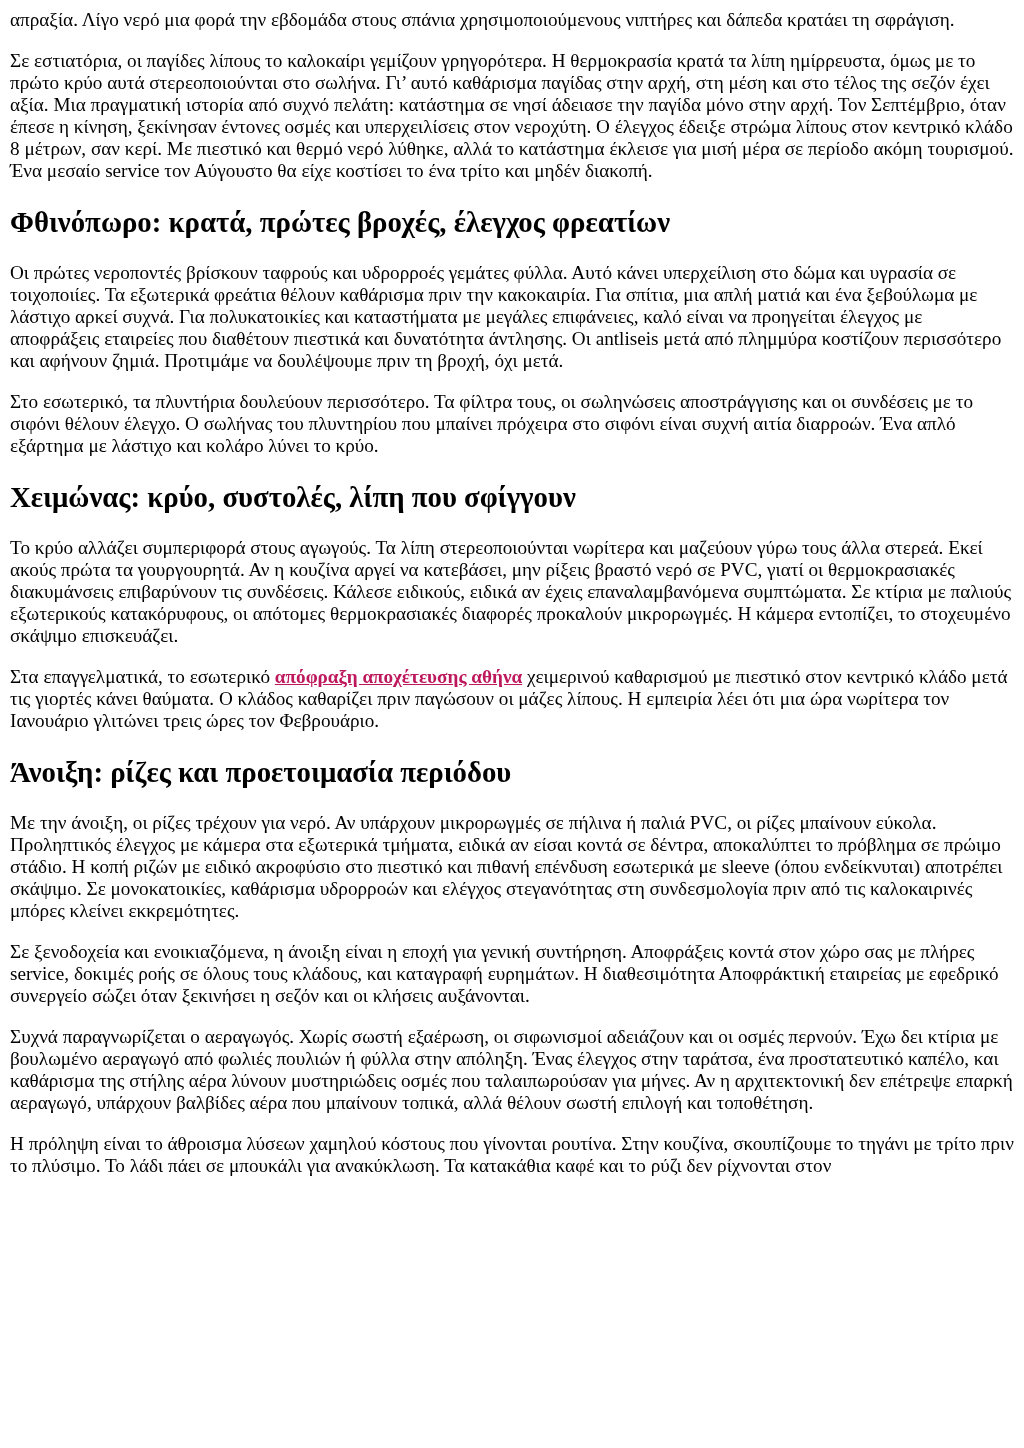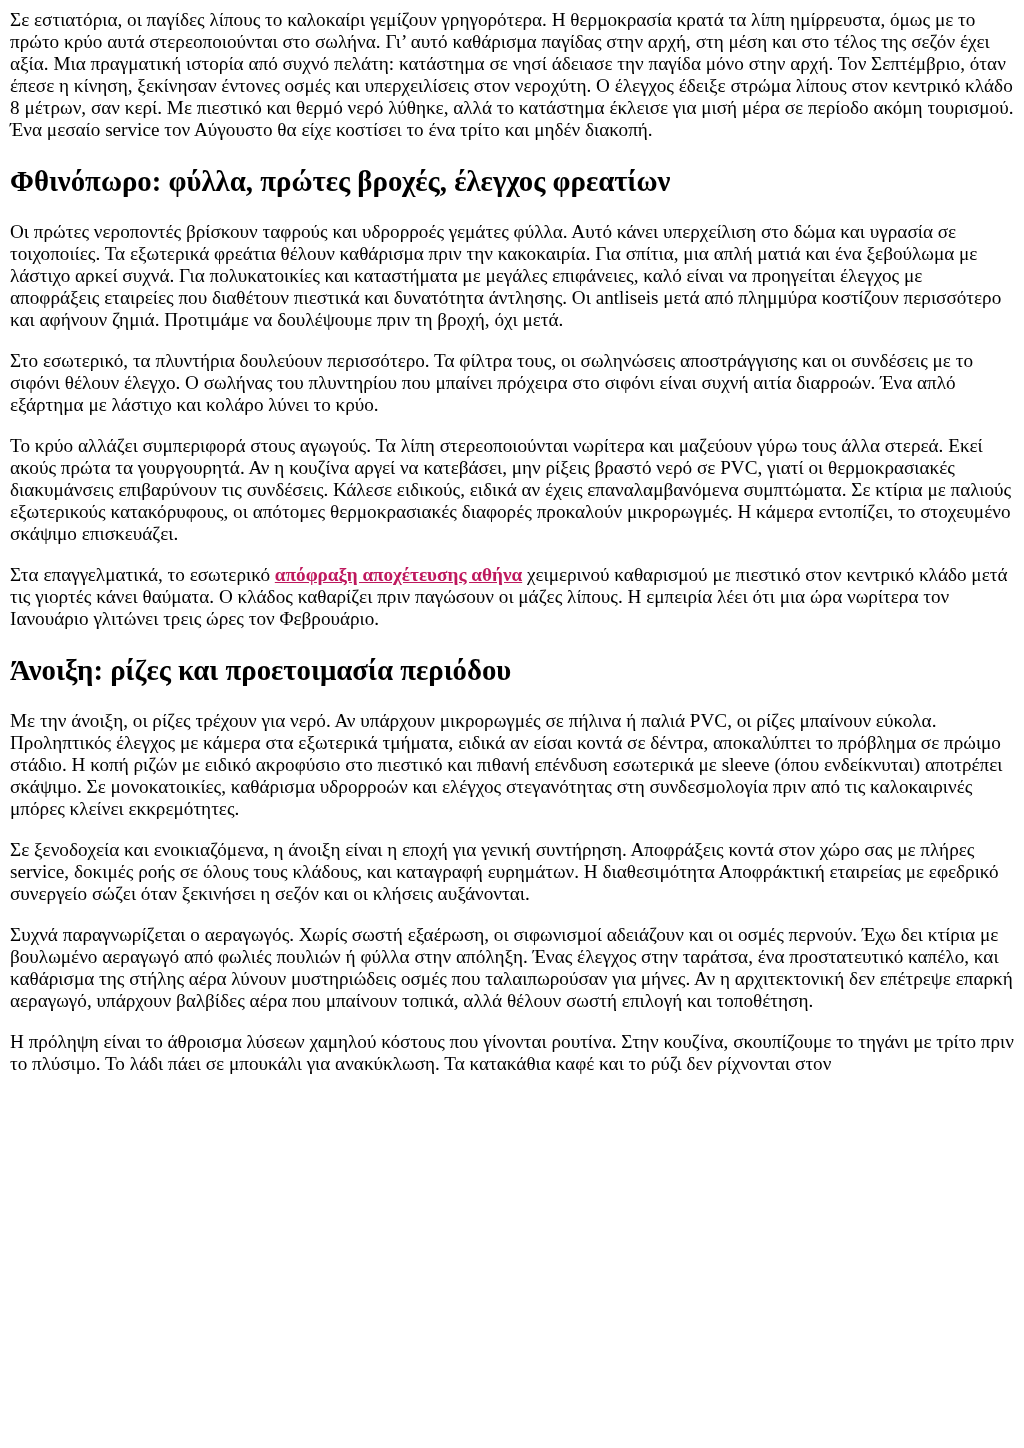--- a/index.html
+++ b/index.html
@@ -35,29 +35,31 @@
     font-weight: bold;
     text-decoration: underline;
     cursor: pointer;
   }
 </style>
 </head>
 <body>
 
 <div class="page">
 
+  <p>απραξία. Λίγο νερό μια φορά την εβδομάδα στους σπάνια χρησιμοποιούμενους νιπτήρες και δάπεδα κρατάει τη σφράγιση.</p>
 
   <p>Σε εστιατόρια, οι παγίδες λίπους το καλοκαίρι γεμίζουν γρηγορότερα. Η θερμοκρασία κρατά τα λίπη ημίρρευστα, όμως με το πρώτο κρύο αυτά στερεοποιούνται στο σωλήνα. Γι’ αυτό καθάρισμα παγίδας στην αρχή, στη μέση και στο τέλος της σεζόν έχει αξία. Μια πραγματική ιστορία από συχνό πελάτη: κατάστημα σε νησί άδειασε την παγίδα μόνο στην αρχή. Τον Σεπτέμβριο, όταν έπεσε η κίνηση, ξεκίνησαν έντονες οσμές και υπερχειλίσεις στον νεροχύτη. Ο έλεγχος έδειξε στρώμα λίπους στον κεντρικό κλάδο 8 μέτρων, σαν κερί. Με πιεστικό και θερμό νερό λύθηκε, αλλά το κατάστημα έκλεισε για μισή μέρα σε περίοδο ακόμη τουρισμού. Ένα μεσαίο service τον Αύγουστο θα είχε κοστίσει το ένα τρίτο και μηδέν διακοπή.</p>
 
-  <h2>Φθινόπωρο: φύλλα, πρώτες βροχές, έλεγχος φρεατίων</h2>
+  <h2>Φθινόπωρο: κρατά, πρώτες βροχές, έλεγχος φρεατίων</h2>
 
   <p>Οι πρώτες νεροποντές βρίσκουν ταφρούς και υδρορροές γεμάτες φύλλα. Αυτό κάνει υπερχείλιση στο δώμα και υγρασία σε τοιχοποιίες. Τα εξωτερικά φρεάτια θέλουν καθάρισμα πριν την κακοκαιρία. Για σπίτια, μια απλή ματιά και ένα ξεβούλωμα με λάστιχο αρκεί συχνά. Για πολυκατοικίες και καταστήματα με μεγάλες επιφάνειες, καλό είναι να προηγείται έλεγχος με αποφράξεις εταιρείες που διαθέτουν πιεστικά και δυνατότητα άντλησης. Οι antliseis μετά από πλημμύρα κοστίζουν περισσότερο και αφήνουν ζημιά. Προτιμάμε να δουλέψουμε πριν τη βροχή, όχι μετά.</p>
 
   <p>Στο εσωτερικό, τα πλυντήρια δουλεύουν περισσότερο. Τα φίλτρα τους, οι σωληνώσεις αποστράγγισης και οι συνδέσεις με το σιφόνι θέλουν έλεγχο. Ο σωλήνας του πλυντηρίου που μπαίνει πρόχειρα στο σιφόνι είναι συχνή αιτία διαρροών. Ένα απλό εξάρτημα με λάστιχο και κολάρο λύνει το κρύο.</p>
 
+  <h2>Χειμώνας: κρύο, συστολές, λίπη που σφίγγουν</h2>
 
   <p>Το κρύο αλλάζει συμπεριφορά στους αγωγούς. Τα λίπη στερεοποιούνται νωρίτερα και μαζεύουν γύρω τους άλλα στερεά. Εκεί ακούς πρώτα τα γουργουρητά. Αν η κουζίνα αργεί να κατεβάσει, μην ρίξεις βραστό νερό σε PVC, γιατί οι θερμοκρασιακές διακυμάνσεις επιβαρύνουν τις συνδέσεις. Κάλεσε ειδικούς, ειδικά αν έχεις επαναλαμβανόμενα συμπτώματα. Σε κτίρια με παλιούς εξωτερικούς κατακόρυφους, οι απότομες θερμοκρασιακές διαφορές προκαλούν μικρορωγμές. Η κάμερα εντοπίζει, το στοχευμένο σκάψιμο επισκευάζει.</p>
 
   <p>
     <span>Στα επαγγελματικά, το εσωτερικό </span><a class="body-link" href="#">απόφραξη αποχέτευσης αθήνα</a><span> χειμερινού καθαρισμού με πιεστικό στον κεντρικό κλάδο μετά τις γιορτές κάνει θαύματα. Ο κλάδος καθαρίζει πριν παγώσουν οι μάζες λίπους. Η εμπειρία λέει ότι μια ώρα νωρίτερα τον Ιανουάριο γλιτώνει τρεις ώρες τον Φεβρουάριο.</span>
   </p>
 
   <h2>Άνοιξη: ρίζες και προετοιμασία περιόδου</h2>
 
   <p>Με την άνοιξη, οι ρίζες τρέχουν για νερό. Αν υπάρχουν μικρορωγμές σε πήλινα ή παλιά PVC, οι ρίζες μπαίνουν εύκολα. Προληπτικός έλεγχος με κάμερα στα εξωτερικά τμήματα, ειδικά αν είσαι κοντά σε δέντρα, αποκαλύπτει το πρόβλημα σε πρώιμο στάδιο. Η κοπή ριζών με ειδικό ακροφύσιο στο πιεστικό και πιθανή επένδυση εσωτερικά με sleeve (όπου ενδείκνυται) αποτρέπει σκάψιμο. Σε μονοκατοικίες, καθάρισμα υδρορροών και ελέγχος στεγανότητας στη συνδεσμολογία πριν από τις καλοκαιρινές μπόρες κλείνει εκκρεμότητες.</p>

